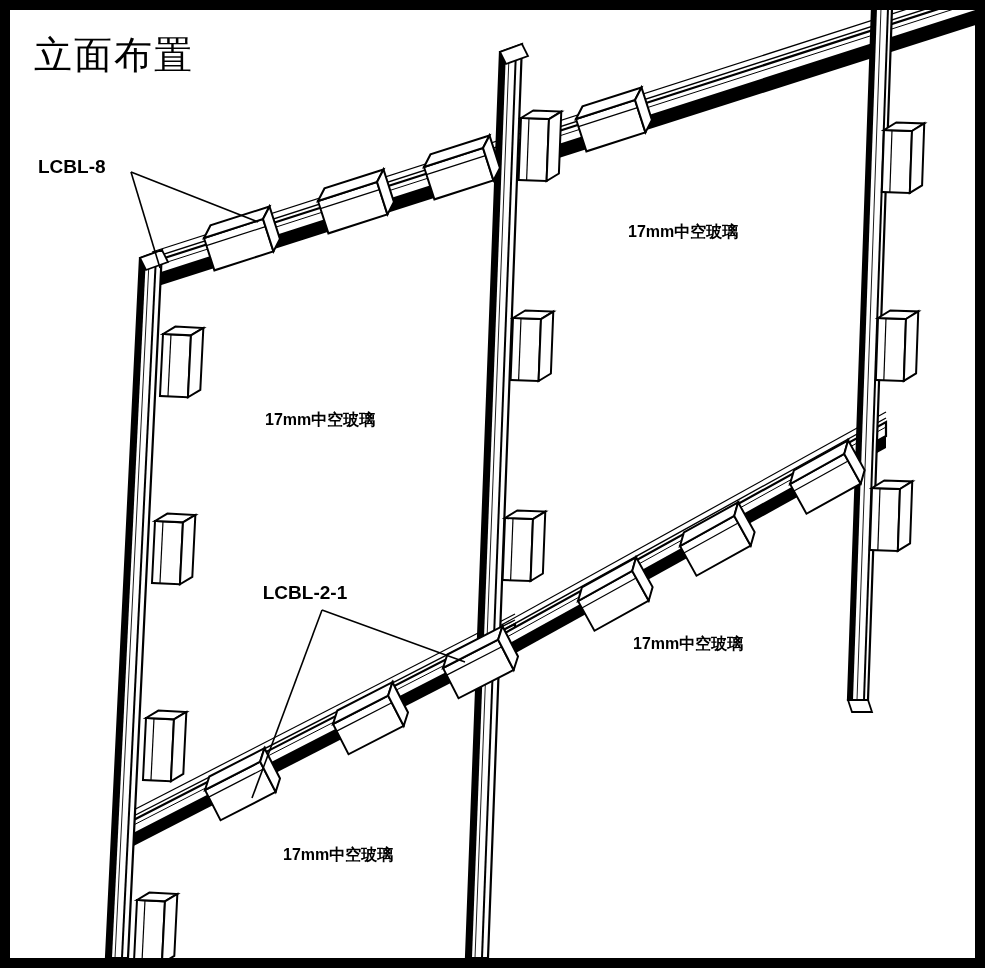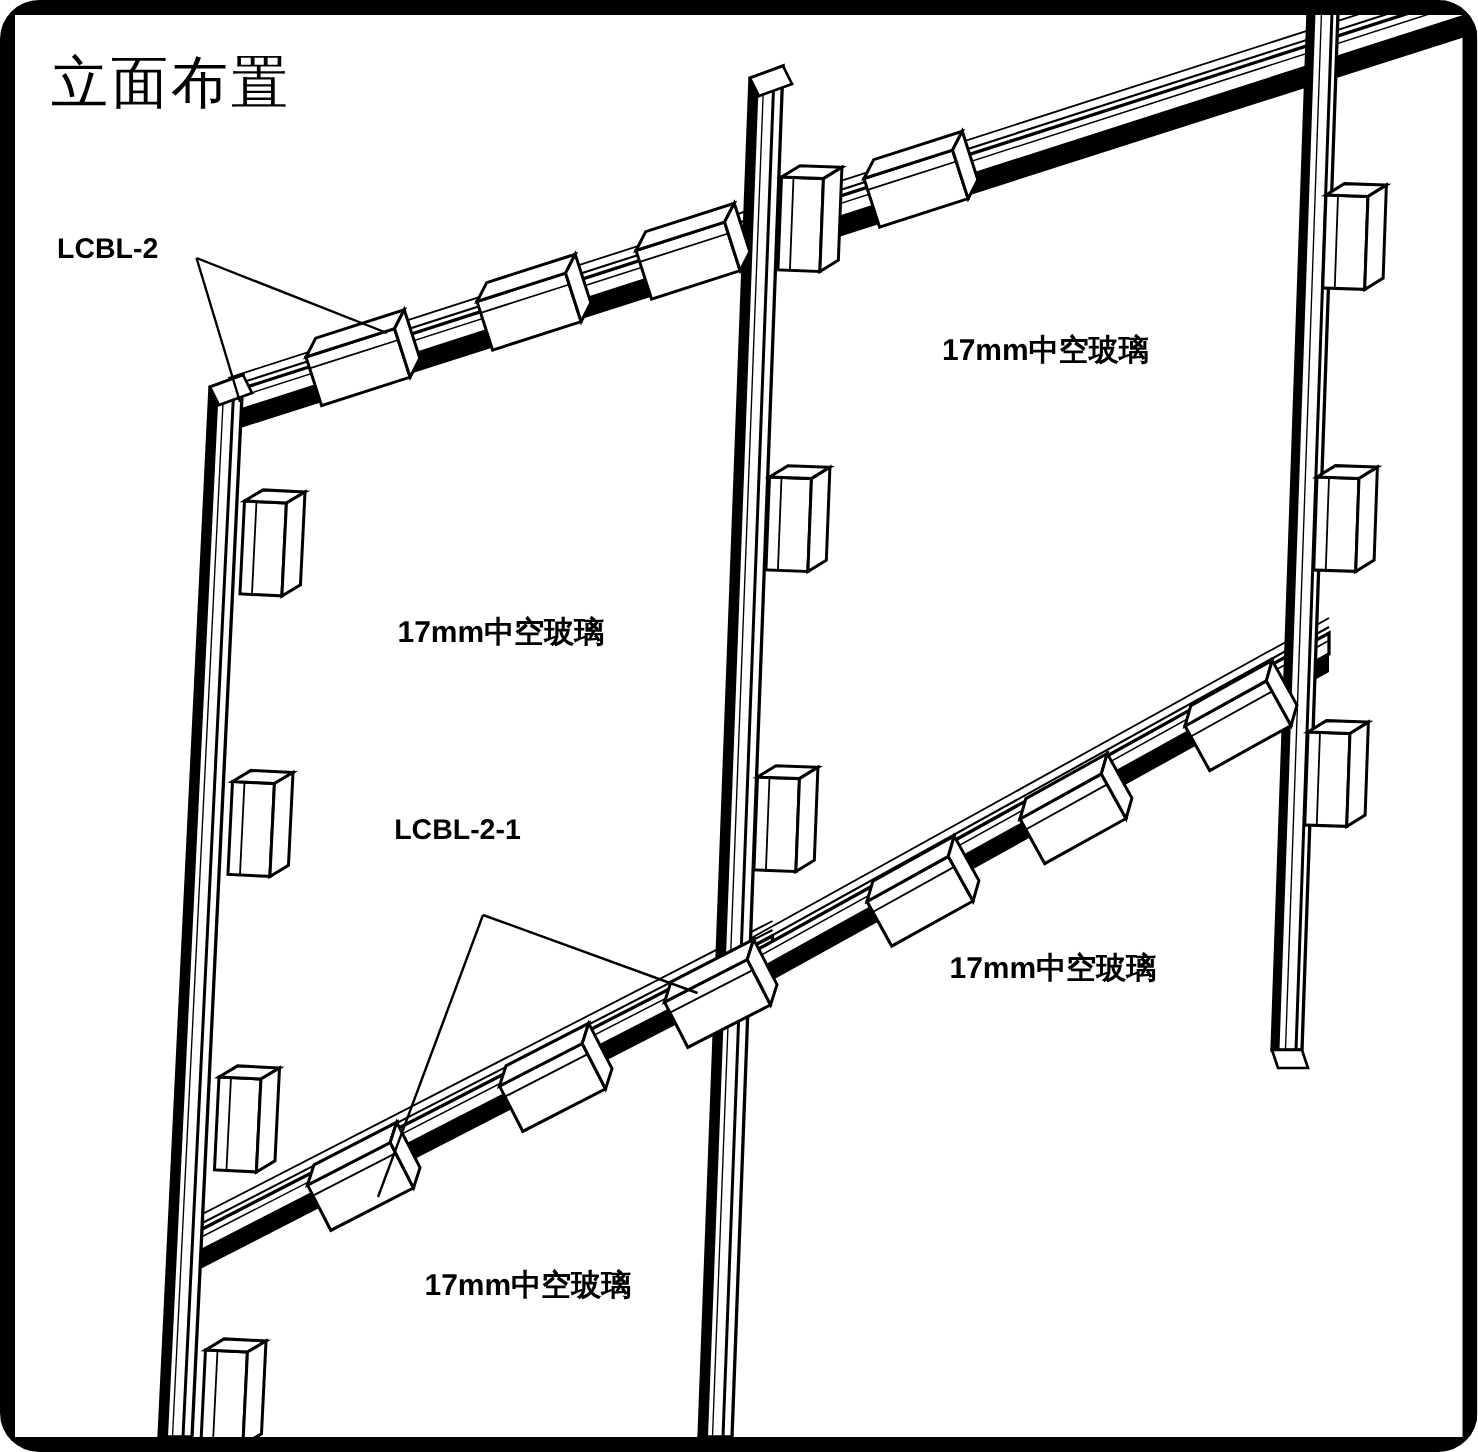--- a/index.html
+++ b/index.html
@@ -9,21 +9,20 @@
   }
   body {
     font-family: "Liberation Sans", "DejaVu Sans", sans-serif;
   }
   #canvas-wrap {
     position: relative;
     width: 985px;
     height: 968px;
     background: #ffffff;
     overflow: hidden;
-    border-radius: 26px;
   }
   #frame-border {
     position: absolute;
     left: 0; top: 0;
     width: 985px; height: 968px;
     box-sizing: border-box;
     border: 10px solid #000000;
     pointer-events: none;
   }
   svg.drawing {
@@ -42,31 +41,32 @@
   .title-text {
     font-size: 38px;
     font-family: "DejaVu Serif", "Liberation Serif", serif;
     letter-spacing: 2px;
   }
   .tag-text {
     font-size: 19px;
     font-weight: 600;
   }
   .glass-text {
-    font-size: 20px;
+    font-size: 16px;
     font-weight: 600;
   }
   .sub-text {
     font-size: 19px;
     font-weight: 600;
   }
   .tag-block {
     position: absolute;
     text-align: center;
     color: #000;
+    margin-top: 39px;
   }
 </style>
 </head>
 <body>
 
 <div id="canvas-wrap">
 
   <svg class="drawing" viewBox="0 0 985 968">
 
     <defs>
@@ -212,21 +212,21 @@
 
     <g fill="none" stroke="#000" stroke-width="1.6">
       <path d="M 322,610 L 465,662"></path>
       <path d="M 322,610 L 252,798"></path>
     </g>
 
   </svg>
 
   <div class="lbl title-text" style="left:34px; top:32px;">立面布置</div>
 
-  <div class="lbl tag-text" style="left:38px; top:155px;">LCBL-2</div>
+  <div class="lbl tag-text" style="left:38px; top:155px;">LCBL-8</div>
 
   <div class="tag-block" style="left:205px; top:543px; width:200px;">
     <div class="tag-text">LCBL-2-1</div>
   </div>
 
   <div class="lbl glass-text" style="left:628px; top:222px;">17mm中空玻璃</div>
 
   <div class="lbl glass-text" style="left:265px; top:410px;">17mm中空玻璃</div>
 
   <div class="lbl glass-text" style="left:633px; top:634px;">17mm中空玻璃</div>

